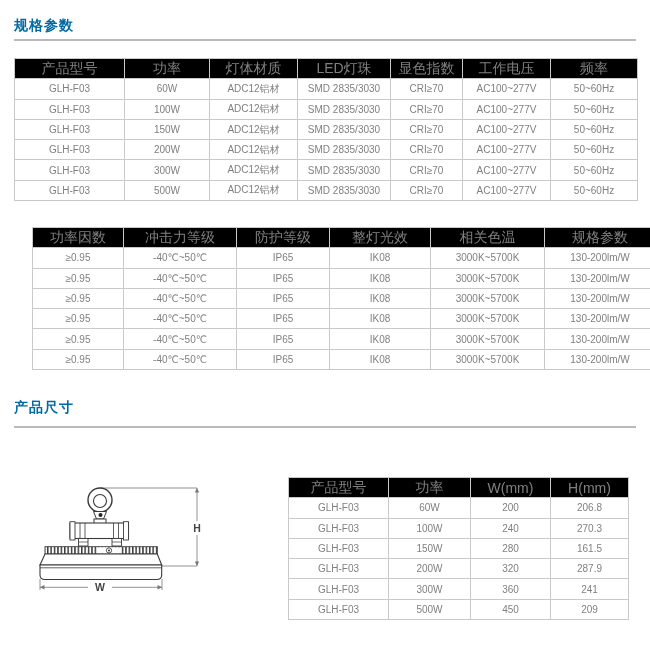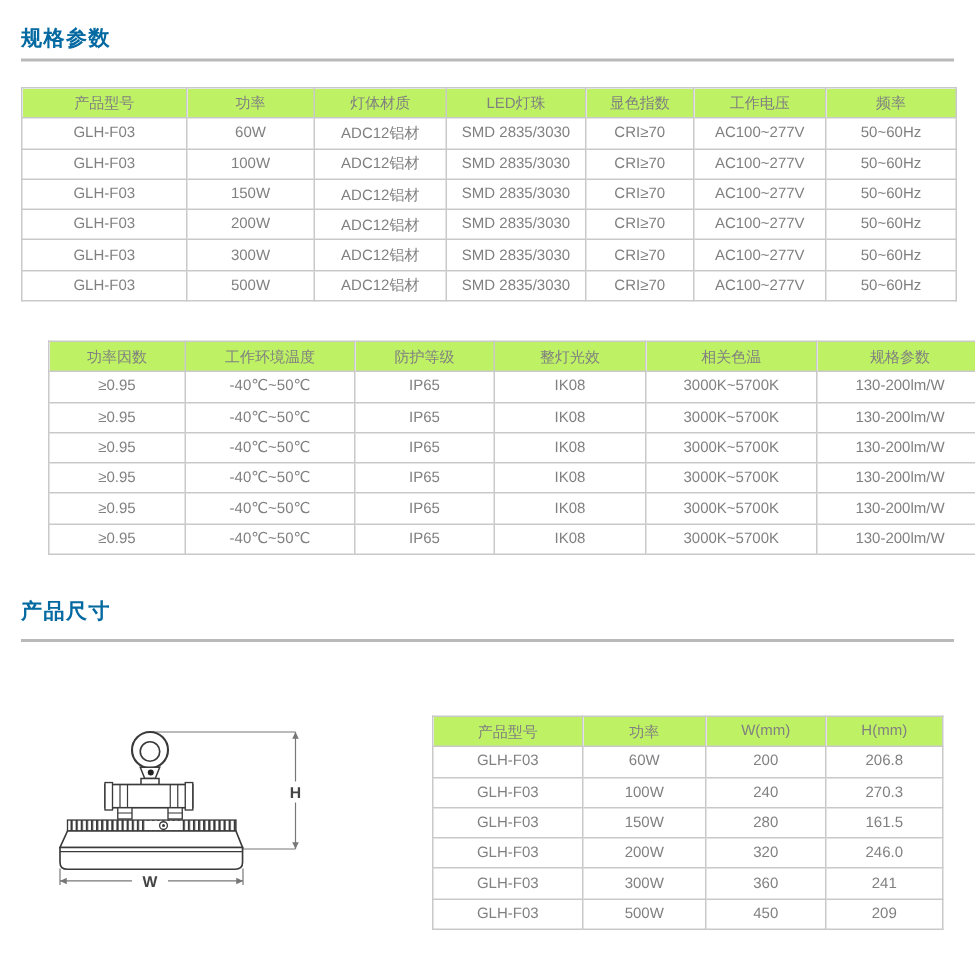--- a/index.html
+++ b/index.html
@@ -20,21 +20,21 @@
     background:#b9b9b9;
   }
   #rule-specs { top:39px; }
   #rule-dimensions { top:426px; }
 
   table.spec {
     position:absolute; border-collapse:collapse; table-layout:fixed;
     font-size:10px; background:#ffffff;
   }
   table.spec th {
-    background:#bef264; color:#595959; font-weight:normal; font-size:10px;
+    background:#000000; color:#595959; font-weight:normal; font-size:14px;
   }
   table.spec th, table.spec td {
     border:1px solid #c9c9c9; text-align:center; vertical-align:middle;
     height:19.3px; padding:0 2px; color:#808080;
     white-space:nowrap; overflow:hidden;
   }
   #spec-table        { left:14px;  top:58px;  width:623px; }
   #environment-table { left:32px;  top:227px; width:623px; }
   #dimension-table   { left:288px; top:477px; width:340px; }
 
@@ -136,21 +136,21 @@
       <col style="width:91px">
         <col style="width:113px">
         <col style="width:93px">
       <col style="width:101px">
         <col style="width:114px">
         <col style="width:111px">
     </colgroup>
   <thead>
         <tr>
           <th>功率因数</th>
-          <th>工作环境温度</th>
+          <th>冲击力等级</th>
           <th>防护等级</th>
           <th>整灯光效</th>
           <th>相关色温</th>
           <th>规格参数</th>
         </tr>
       </thead>
       <tbody>
         <tr>
           <td>≥0.95</td>
           <td>-40℃~50℃</td>
@@ -302,21 +302,21 @@
         <tr>
           <td>GLH-F03</td>
           <td>150W</td>
           <td>280</td>
           <td>161.5</td>
         </tr>
         <tr>
           <td>GLH-F03</td>
           <td>200W</td>
           <td>320</td>
-          <td>246.0</td>
+          <td>287.9</td>
         </tr>
         <tr>
           <td>GLH-F03</td>
           <td>300W</td>
           <td>360</td>
           <td>241</td>
         </tr>
         <tr>
           <td>GLH-F03</td>
           <td>500W</td>

